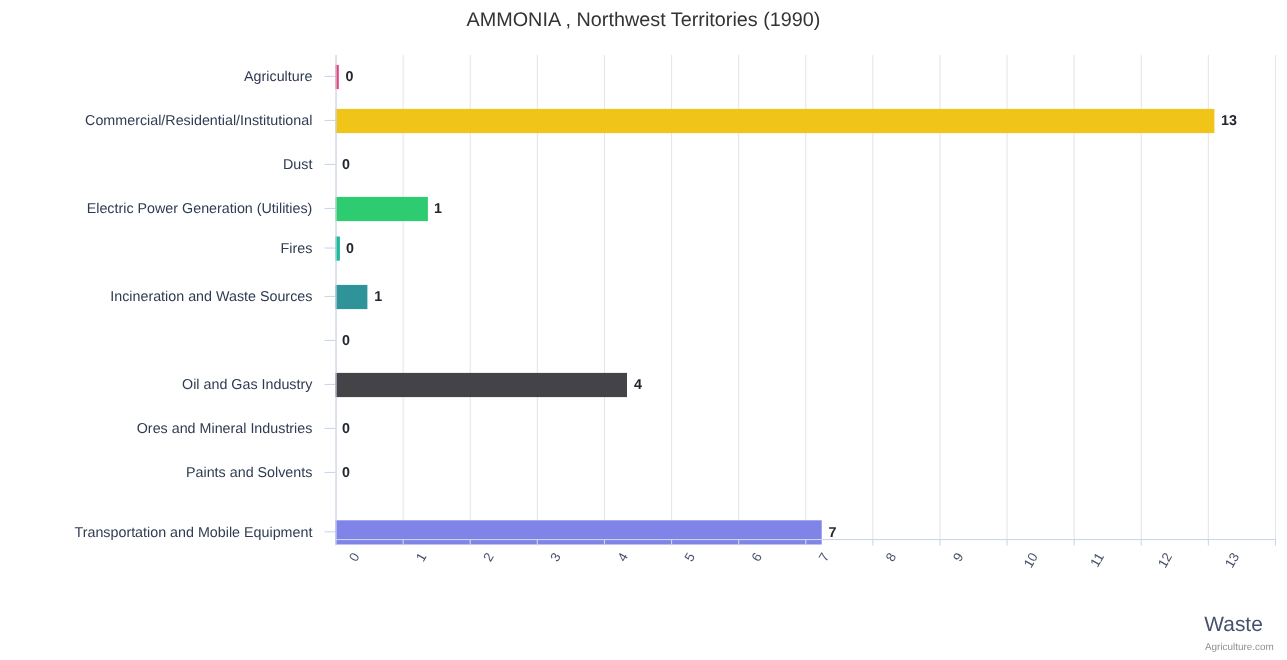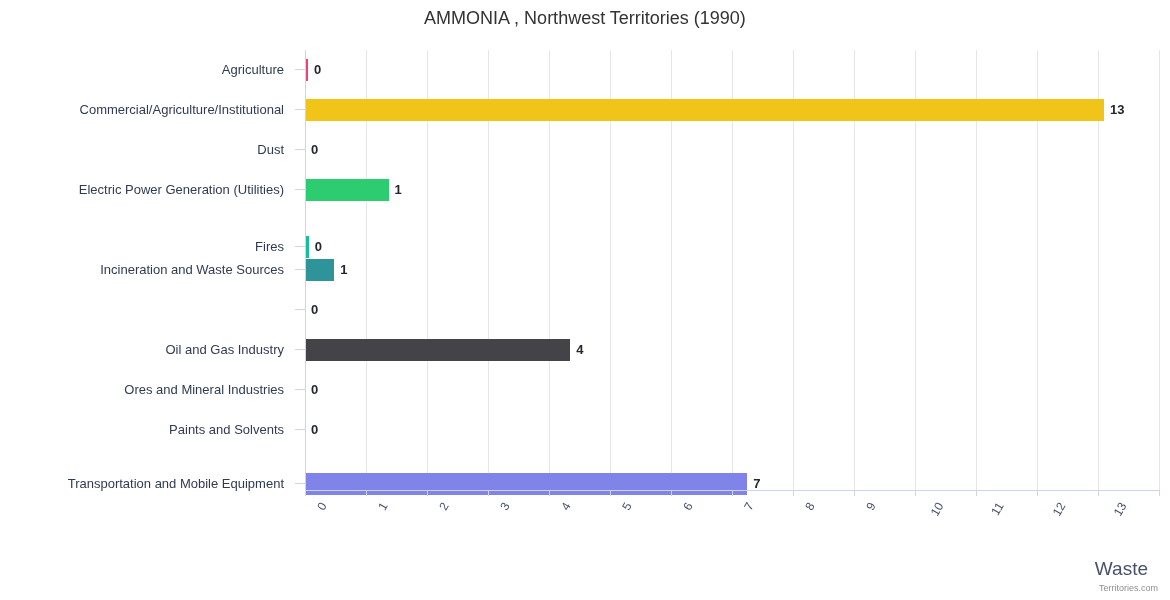--- a/index.html
+++ b/index.html
@@ -185,37 +185,37 @@
   <div id="axis-line-y"></div>
 
   <div id="rows-layer">
       <div class="cat-row" style="top: 50px;">
         <div class="cat-label">Agriculture</div>
         <div class="cat-tick"></div>
         <div class="bar" style="width: 3.05px; background: rgb(232, 67, 122);"></div>
         <div class="bar-value" style="left: 314.05px;">0</div>
       </div>
       <div class="cat-row" style="top: 90px;">
-        <div class="cat-label">Commercial/Agriculture/Institutional</div>
+        <div class="cat-label">Commercial/Residential/Institutional</div>
         <div class="cat-tick"></div>
         <div class="bar" style="width: 799.1px; background: rgb(240, 196, 25);"></div>
         <div class="bar-value" style="left: 1110.1px;">13</div>
       </div>
       <div class="cat-row" style="top: 130px;">
         <div class="cat-label">Dust</div>
         <div class="cat-tick"></div>
         <div class="bar-value" style="left: 311px;">0</div>
       </div>
       <div class="cat-row" style="top: 170px;">
         <div class="cat-label">Electric Power Generation (Utilities)</div>
         <div class="cat-tick"></div>
         <div class="bar" style="width: 83.57px; background: rgb(46, 204, 113);"></div>
         <div class="bar-value" style="left: 394.57px;">1</div>
       </div>
-      <div class="cat-row" style="top: 227px;">
+      <div class="cat-row" style="top: 206px;">
         <div class="cat-label">Fires</div>
         <div class="cat-tick"></div>
         <div class="bar" style="width: 3.66px; background: rgb(26, 188, 156);"></div>
         <div class="bar-value" style="left: 314.66px;">0</div>
       </div>
       <div class="cat-row" style="top: 250px;">
         <div class="cat-label">Incineration and Waste Sources</div>
         <div class="cat-tick"></div>
         <div class="bar" style="width: 29.28px; background: rgb(46, 148, 153);"></div>
         <div class="bar-value" style="left: 340.28px;">1</div>
@@ -277,15 +277,15 @@
       <div class="xtick-label" style="left: 982px;">11</div>
       <div class="xtick-mark" style="left: 1037px;"></div>
       <div class="xtick-label" style="left: 1043px;">12</div>
       <div class="xtick-mark" style="left: 1098px;"></div>
       <div class="xtick-label" style="left: 1104px;">13</div>
       <div class="xtick-mark" style="left: 1159px;"></div>
     </div>
 
   <div id="x-axis-title">Waste</div>
 
-  <div id="credits">Territories.com</div>
+  <div id="credits">Agriculture.com</div>
 
 </div>
 
 </body></html>

